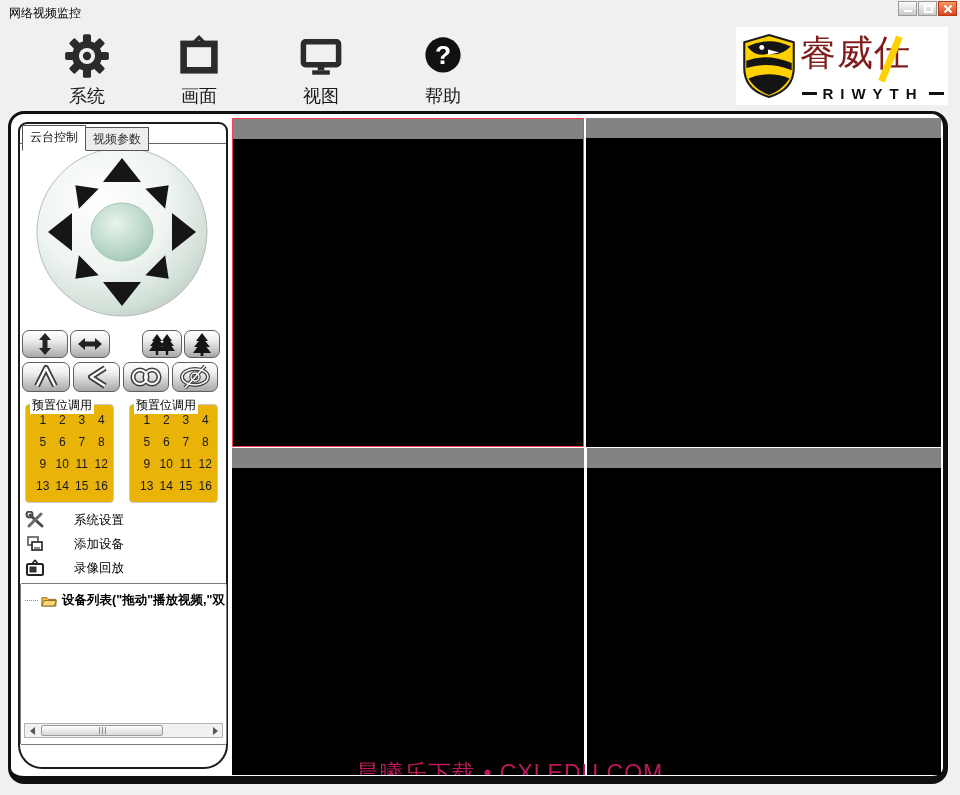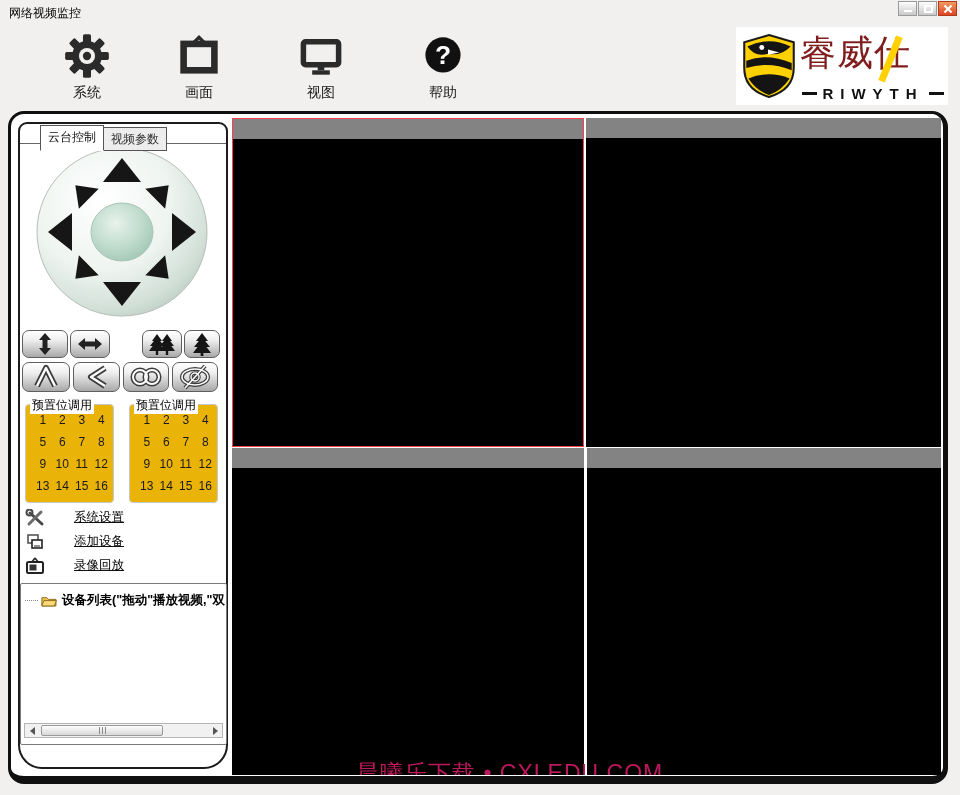--- a/index.html
+++ b/index.html
@@ -13,50 +13,50 @@
   .win-controls { position:absolute; right:3px; top:1px; display:flex; gap:1px; }
   .wc { width:19px; height:15px; border:1px solid #9a9a9a; background:linear-gradient(#fdfdfd,#c9c9c9); position:relative; }
   .wc.close { background:linear-gradient(#f29a61,#dd4423); border-color:#b03a1a; }
   .wc .bar { position:absolute; left:5px; bottom:3px; width:8px; height:2px; background:#fff; }
   .wc .box { position:absolute; left:5px; top:3px; width:9px; height:8px; border:2px solid #fff; }
   .wc .x1,.wc .x2 { position:absolute; left:4px; top:6px; width:10px; height:2px; background:#fff; }
   .wc .x1 { transform:rotate(45deg);} .wc .x2 { transform:rotate(-45deg);}
   
   .tb-item { position:absolute; top:32px; width:86px; height:72px; text-align:center; cursor:pointer; }
   .tb-item .ticon { height:48px; display:flex; align-items:center; justify-content:center; }
-  .tb-item .tlabel { font-size:14px; margin-top:4px; color:#1a1a1a; }
+  .tb-item .tlabel { font-size:18px; margin-top:4px; color:#1a1a1a; }
   
   .logo { position:absolute; left:736px; top:27px; width:212px; height:78px; background:#fff; }
   .logo-brand { position:absolute; left:64px; top:2px; font-size:36px; font-weight:normal; color:#7f1d1d; letter-spacing:1px; }
   .logo-slash { position:absolute; left:151px; top:8px; width:7px; height:48px; background:#ffd100; transform:rotate(22deg); }
   .logo-latin { position:absolute; left:66px; top:58px; width:142px; display:flex; align-items:center; justify-content:center; gap:5px; }
   .logo-latin .txt { font-size:15px; font-weight:bold; letter-spacing:7px; color:#111; }
   .logo-latin .dash { width:16px; height:3px; background:#111; }
   
   .main-frame { position:absolute; left:8px; top:111px; width:940px; height:673px;
     background:#fff; border:3px solid #101010; border-right-width:5px; border-bottom-width:8px; border-radius:16px; }
   
   .sidebar { position:absolute; left:18px; top:122px; width:210px; height:647px;
     background:#fff; border:2px solid #1c1c1c; border-radius:9px 9px 24px 24px; }
-  .tab-strip { position:absolute; left:40px; top:125px; display:flex; z-index:3; }
+  .tab-strip { position:absolute; left:22px; top:125px; display:flex; z-index:3; }
   .tab { font-size:12px; padding:3px 7px 2px; border:1px solid #555; background:#fff; cursor:pointer; }
   .tab.active { border-bottom-color:#fff; position:relative; z-index:2; }
   .tab.inactive { background:#ededed; border-left:none; margin-top:2px; color:#333; }
   .tab-line { position:absolute; left:20px; top:143px; width:206px; border-top:1px solid #666; }
   .ptz-wheel { position:absolute; left:36px; top:147px; width:172px; height:170px; cursor:pointer; }
   .metal-btn { position:absolute; height:28px; border:1px solid #5f5f5f; border-radius:7px;
     background:linear-gradient(#ffffff,#efefef 35%,#a8a8a8); display:flex; align-items:center; justify-content:center; cursor:pointer;
     box-shadow:inset 0 1px 0 #fff; }
   
   .preset-box { position:absolute; width:89px; height:99px; border:1px solid #c8c8c8; border-radius:4px; background:#eab308; }
   .preset-box .ptitle { position:absolute; left:4px; top:-8px; background:#fff; padding:0 2px; font-size:12px; color:#000; white-space:nowrap; }
   .preset-grid { position:absolute; left:7px; top:8px; width:78px; display:grid; grid-template-columns:repeat(4,1fr); row-gap:8px; }
   .preset-cell { font-size:12px; text-align:center; cursor:pointer; color:#1a1a1a; }
   
-  .action-row { position:absolute; left:24px; width:180px; height:20px; display:flex; align-items:flex-start; cursor:pointer;text-decoration:underline; }
+  .action-row { position:absolute; left:24px; width:180px; height:20px; display:flex; align-items:flex-end; cursor:pointer; }
   .action-row .aicon { width:22px; display:flex; justify-content:center; }
   .action-row .alabel { font-size:12.5px; margin-left:28px; color:#000; }
   
   .device-box { position:absolute; left:20px; top:583px; width:207px; height:162px; background:#fff; border:1px solid #7a7a7a; border-radius:2px; overflow:hidden; }
   .tree-row { position:absolute; left:4px; top:8px; width:200px; display:flex; align-items:center; white-space:nowrap; overflow:hidden; cursor:pointer; }
   .tree-dots { width:16px; border-top:1px dotted #888; margin-right:3px; }
   .tree-label { font-size:12.5px; font-weight:bold; margin-left:5px; color:#000; }
   .hscroll { position:absolute; left:3px; bottom:6px; width:199px; height:15px; background:#f1f1f1; border:1px solid #b5b5b5; display:flex; align-items:center; }
   .sarrow { width:14px; height:13px; display:flex; align-items:center; justify-content:center; cursor:pointer; }
   .tri-l { width:0; height:0; border-top:4px solid transparent; border-bottom:4px solid transparent; border-right:5px solid #555; }

